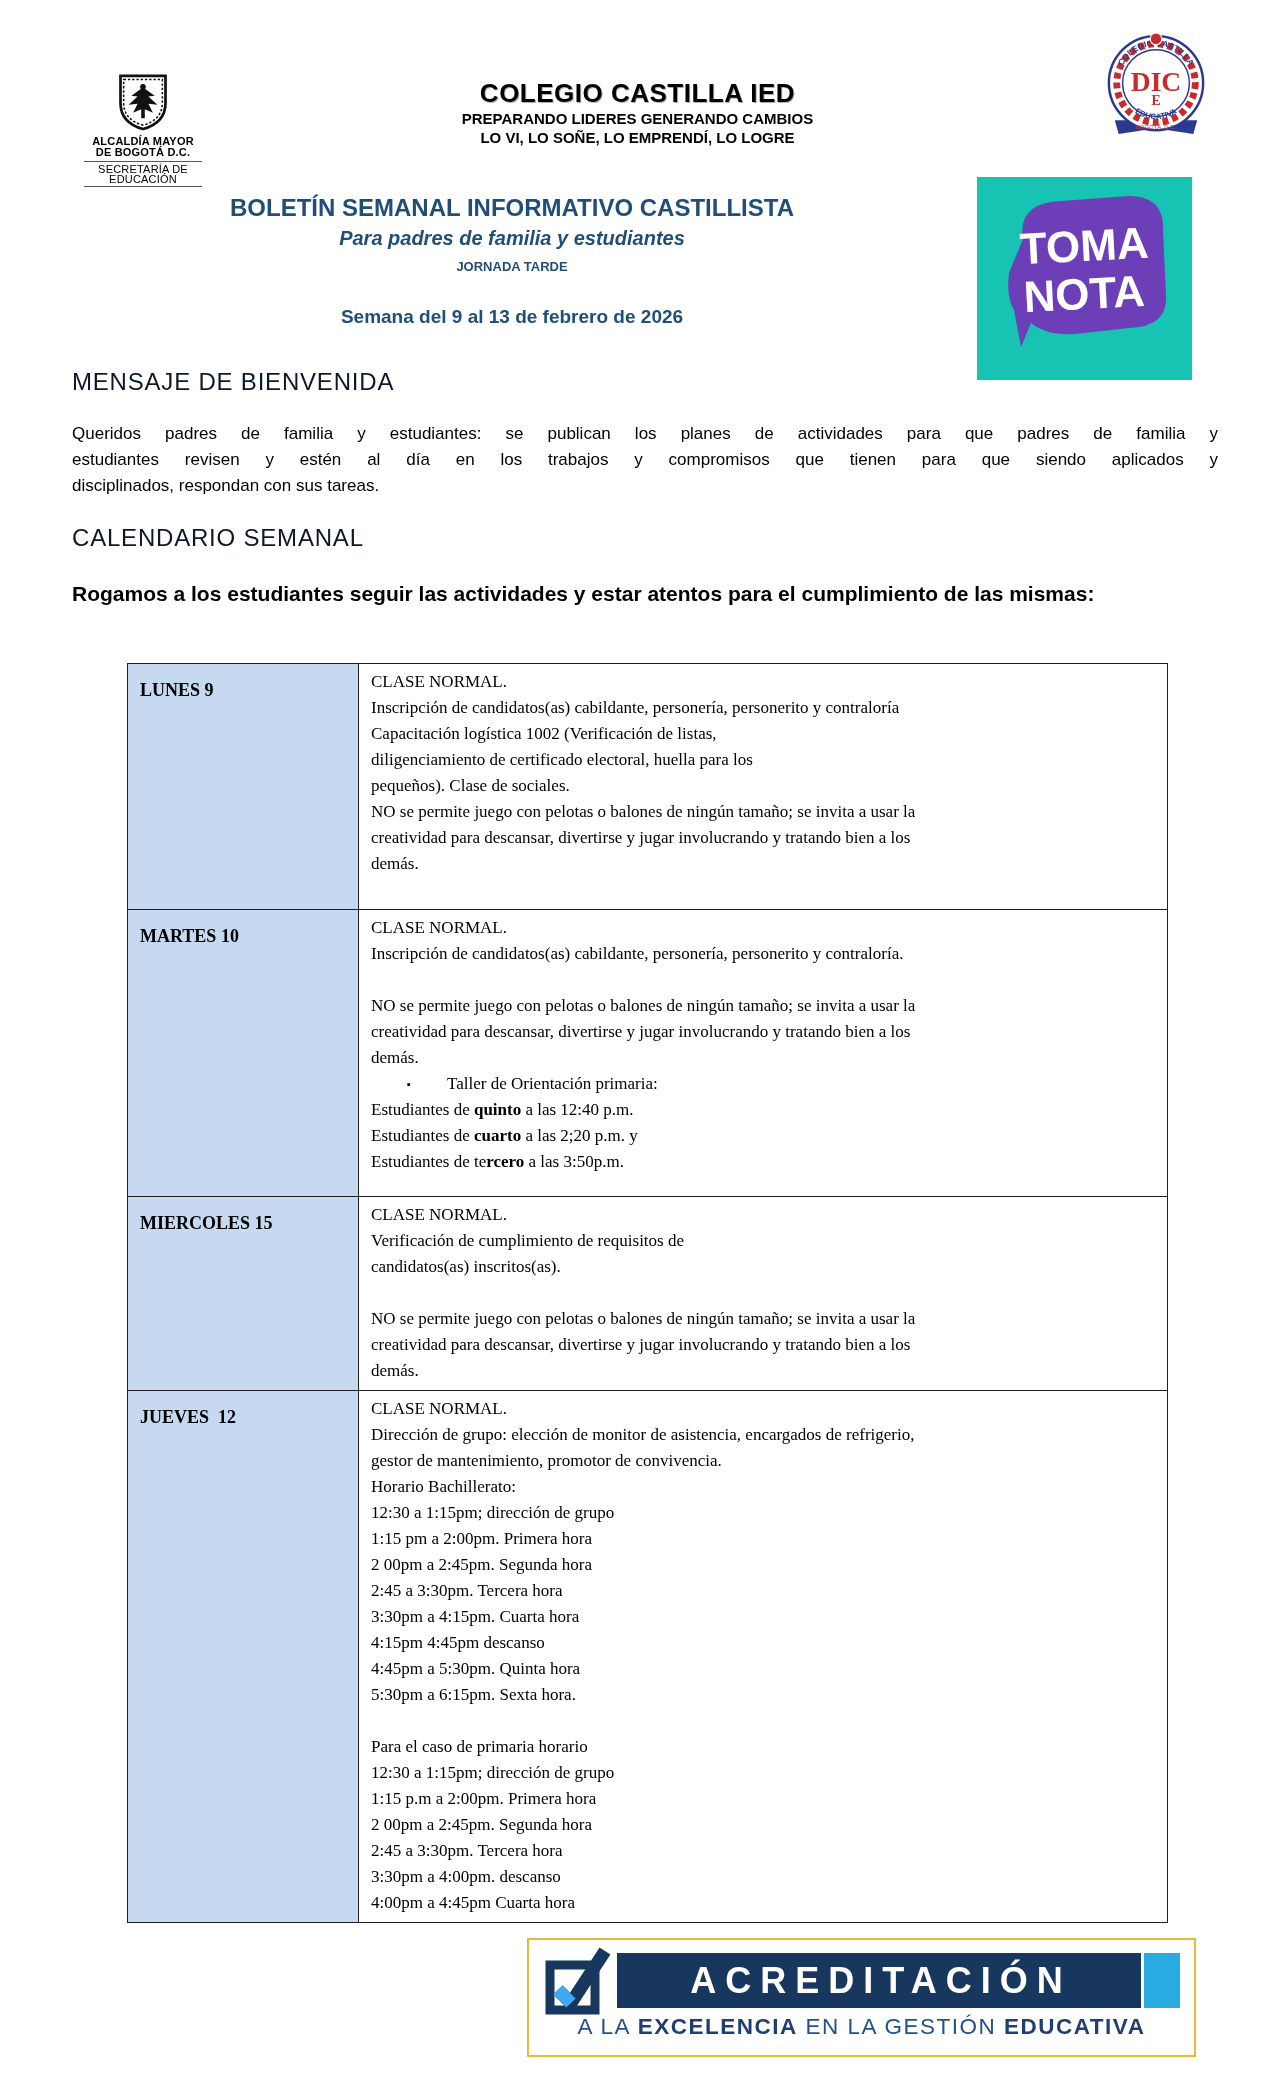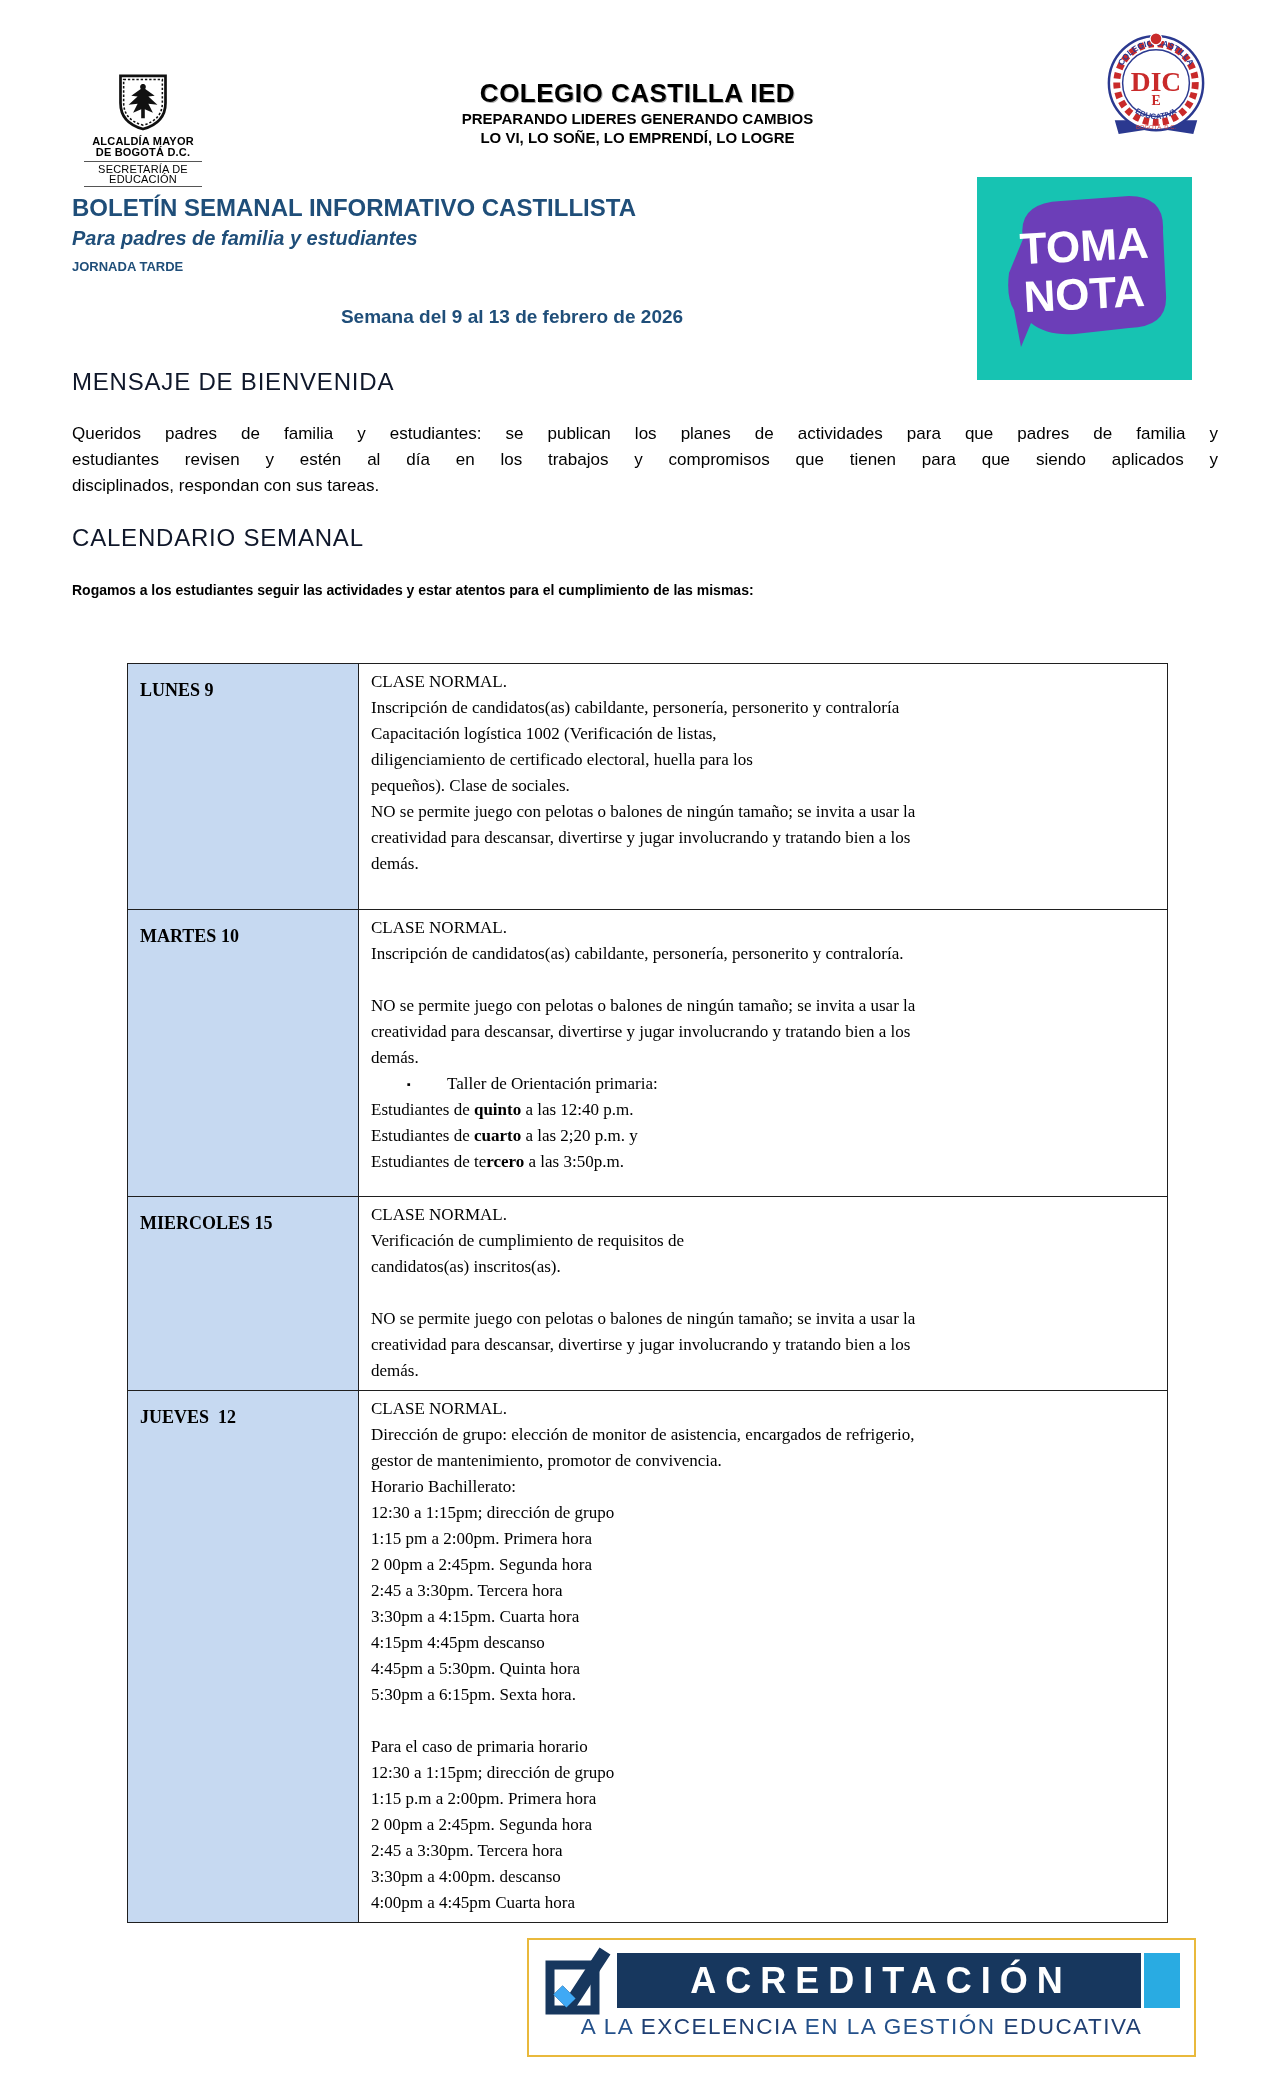--- a/index.html
+++ b/index.html
@@ -12,36 +12,36 @@
   .logo-left .ll2{font-size:11px;line-height:10px;margin-top:3px;border-top:1px solid #555;
                   border-bottom:1px solid #555;padding:2px 0;letter-spacing:.2px;}
   .head-center{position:absolute;left:250px;top:78px;width:775px;text-align:center;}
   .school-name{font-size:26px;font-weight:bold;letter-spacing:.5px;
                text-shadow:1px 1px 0 rgba(110,110,110,.55);}
   .email{display:inline-block;font-size:15px;color:#0000EE;text-decoration:underline;margin:3px 0 2px 0;}
   .slogan{font-size:15px;font-weight:bold;line-height:19px;}
   .crest{position:absolute;left:1096px;top:32px;width:120px;height:108px;}
 
   
-  .title-block{position:absolute;left:72px;top:194px;width:880px;color:#1F4E79;}
+  .title-block{position:absolute;left:72px;top:194px;width:880px;text-align:center;color:#1F4E79;}
   .t1{font-size:24px;font-weight:bold;}
   .t2{font-size:20px;font-weight:bold;font-style:italic;margin-top:5px;}
   .t3{font-size:13px;font-weight:bold;margin-top:9px;}
   .week{position:absolute;left:72px;top:306px;width:880px;text-align:center;
         font-size:19px;font-weight:bold;color:#1F4E79;}
 
   .toma{position:absolute;left:977px;top:177px;width:215px;height:203px;}
 
   
   .h-blue{position:absolute;left:72px;font-size:24px;color:#0f172a;letter-spacing:.8px;}
   .mensaje{top:368px;}
   .calendario{top:524px;}
   .paragraph{position:absolute;left:72px;top:421px;width:1146px;font-size:17px;line-height:26px;}
   .para-line.jfull{text-align:justify;text-align-last:justify;}
-  .notice{position:absolute;left:72px;top:582px;width:1146px;font-size:14px;font-weight:bold;}
+  .notice{position:absolute;left:72px;top:582px;width:1146px;font-size:21px;font-weight:bold;}
 
   
   .cal-table{position:absolute;left:127px;top:663px;width:1040px;
              display:grid;grid-template-columns:231px 1fr;
              border-top:1.5px solid #1f1f1f;border-left:1.5px solid #1f1f1f;
              font-family:"Liberation Serif",serif;font-size:17px;line-height:26px;}
   .cell{border-right:1.5px solid #1f1f1f;border-bottom:1.5px solid #1f1f1f;
         padding:5px 12px 6px 12px;box-sizing:border-box;}
   .cell.day{background:#C6D9F1;font-weight:bold;font-size:18px;white-space:pre;padding-top:13px;}
   .cell.content .line{min-height:26px;}
@@ -53,21 +53,21 @@
           border:2.5px solid #E9B93C;background:#fff;box-sizing:border-box;}
   .chk{position:absolute;left:14px;top:4px;}
   .bar{position:absolute;left:88px;top:13px;right:14px;height:55px;background:#17375E;}
   .bar-text{position:absolute;left:0;right:44px;top:0;height:55px;display:flex;align-items:center;
             justify-content:center;color:#fff;font-size:36px;font-weight:bold;letter-spacing:9px;
             padding-left:9px;}
   .bar-end{position:absolute;right:0;top:0;bottom:0;width:36px;background:#29ABE2;
            border-left:3px solid #fff;}
   .banner-sub{position:absolute;left:4px;right:4px;top:74px;text-align:center;
               font-size:22.5px;color:#24518B;letter-spacing:1.5px;white-space:pre;}
-  .banner-sub .bold{font-weight:normal;color:#1F3F73;}
+  .banner-sub .bold{font-weight:bold;color:#1F3F73;}
 </style>
 </head>
 <body>
 
 <div class="page">
 
   <div class="logo-left">
     <svg width="54" height="60" viewBox="0 0 60 66">
       <path d="M5 4 H55 V34 Q55 56 30 63 Q5 56 5 34 Z" fill="#fff" stroke="#111" stroke-width="3"></path>
       <path d="M5 4 H55 V34 Q55 56 30 63 Q5 56 5 34 Z" fill="none" stroke="#111" stroke-width="2" stroke-dasharray="3 2.5" transform="translate(30 33) scale(0.86) translate(-30 -33)"></path>

